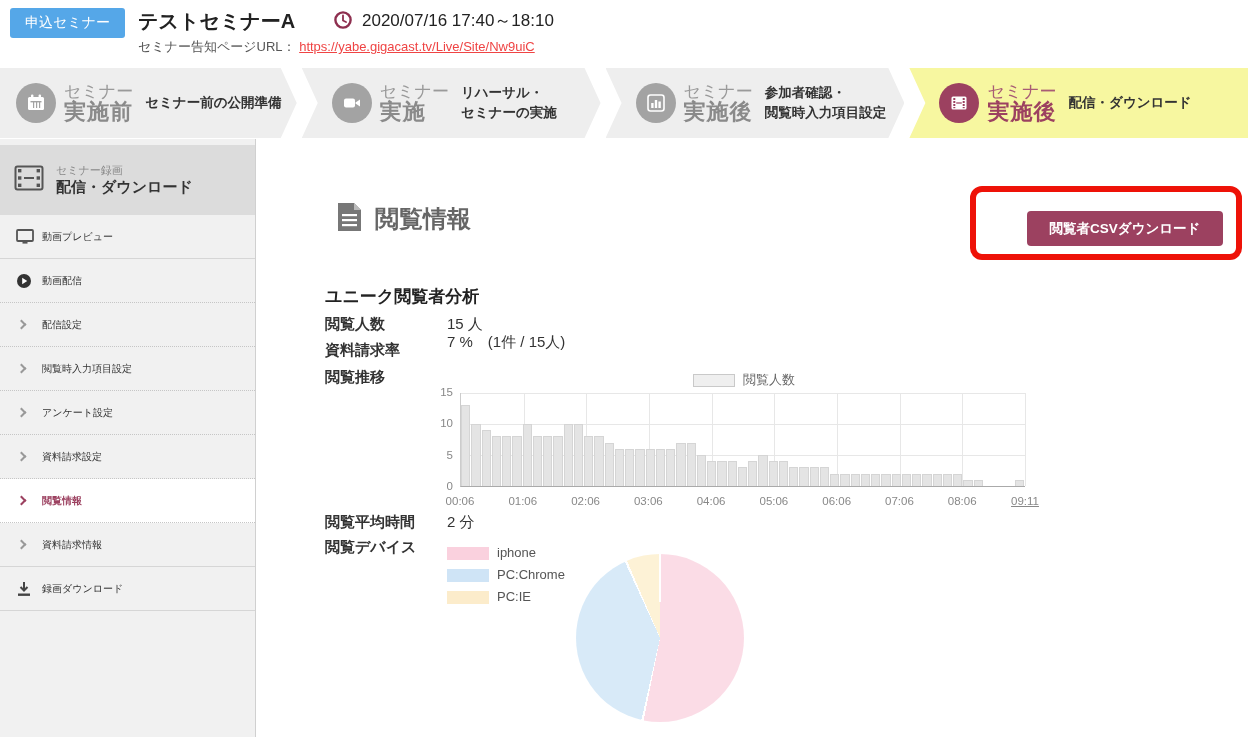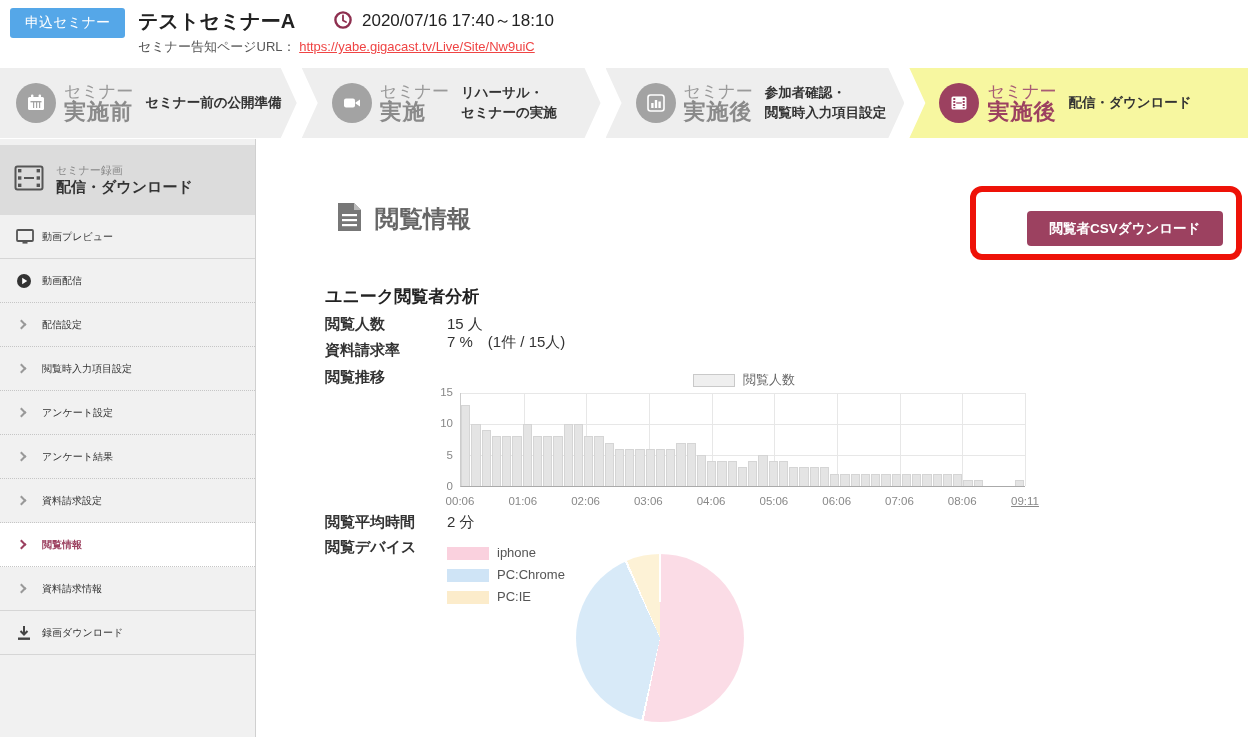--- a/index.html
+++ b/index.html
@@ -244,26 +244,20 @@
       <span class="sb-ic">
           <span class="chev"></span>
         </span>
       <span>閲覧時入力項目設定</span>
     </div>
     <div class="sb-item">
       <span class="sb-ic">
           <span class="chev"></span>
         </span>
       <span>アンケート設定</span>
-    </div>
-    <div class="sb-item">
-      <span class="sb-ic">
-          <span class="chev"></span>
-        </span>
-      <span>アンケート結果</span>
     </div>
     <div class="sb-item">
       <span class="sb-ic">
           <span class="chev"></span>
         </span>
       <span>資料請求設定</span>
     </div>
     <div class="sb-item active">
       <span class="sb-ic">
           <span class="chev"></span>

